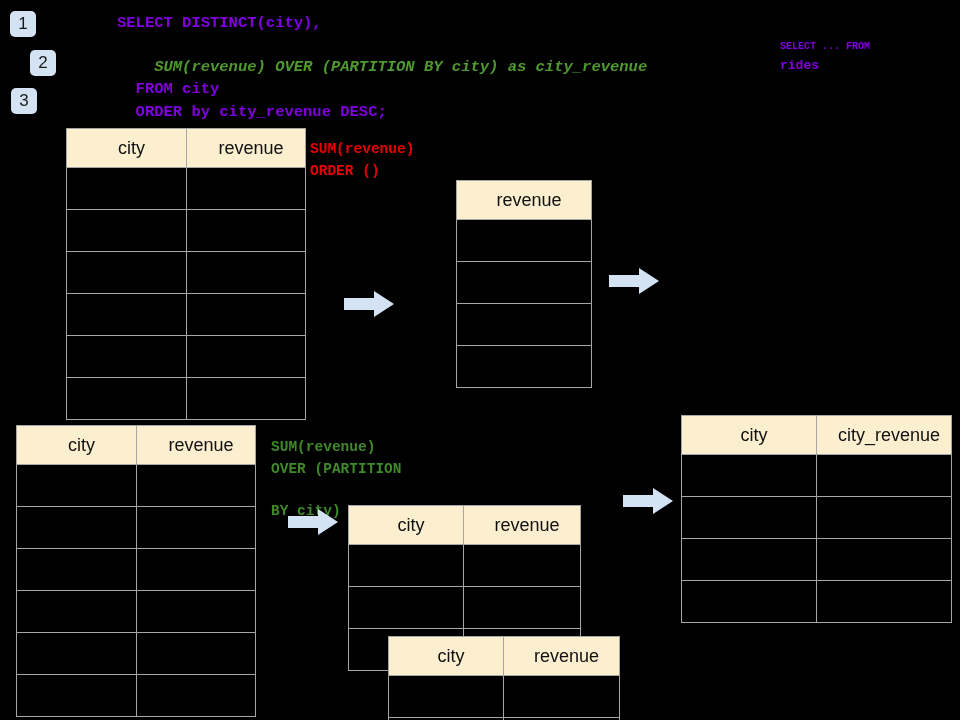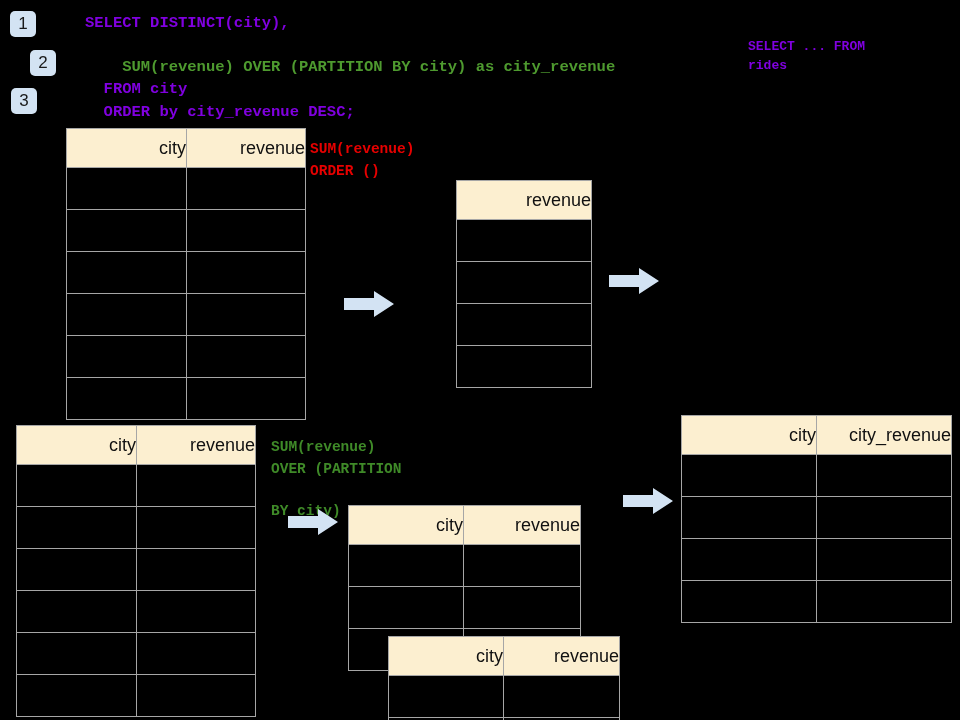--- a/index.html
+++ b/index.html
@@ -33,24 +33,25 @@
 
   
   .code {
     position: absolute;
     font-family: "Liberation Mono", "DejaVu Sans Mono", monospace;
     font-size: 15.5px;
     font-weight: bold;
     white-space: pre;
     letter-spacing: 0px;
     line-height: 22px;
+    margin-left: 32px;
   }
   .c-purple { color: #8000e0; }
   .c-red    { color: #e60000; }
-  .c-green  { color: #4e9a2f; }
+  .c-green  { color: #4e9a2f; font-style: italic; }
 
   
   .annot {
     position: absolute;
     font-family: "Liberation Mono", "DejaVu Sans Mono", monospace;
     font-size: 14.5px;
     font-weight: bold;
     white-space: pre;
     line-height: 22px;
   }
@@ -70,21 +71,21 @@
     padding: 0;
     height: 41px;
   }
   .tbl th {
     border: 1px solid #a6a6a6;
     background: #fcefd0;
     color: #111111;
     font-family: "Liberation Sans", sans-serif;
     font-size: 18px;
     font-weight: normal;
-    text-align: right;
+    text-align: center;
     padding: 0 0 0 10px;
     height: 38px;
   }
 
   
   .arrow {
     position: absolute;
   }
   .arrow svg { display: block; }
 </style>
@@ -95,21 +96,21 @@
 
   <div class="badge" style="left:10px; top:11px;">1</div>
   <div class="badge" style="left:30px; top:50px;">2</div>
   <div class="badge" style="left:11px; top:88px;">3</div>
 
   <div class="code c-purple" style="left:85px; top:12px;">SELECT DISTINCT(city),</div>
   <div class="code c-green" style="left:85px; top:56px;">    SUM(revenue) OVER (PARTITION BY city) as city_revenue</div>
   <div class="code c-purple" style="left:85px; top:78px;">  FROM city</div>
   <div class="code c-purple" style="left:85px; top:101px;">  ORDER by city_revenue DESC;</div>
 
-  <div class="code c-purple" style="left:748px; top:37px; font-size:13px; line-height:19px;">SELECT ... FROM</div>
+  <div class="code c-purple" style="left:748px; top:37px; font-size:10px; line-height:19px;">SELECT ... FROM</div>
   <div class="code c-purple" style="left:748px; top:56px; font-size:13px; line-height:19px;">rides</div>
 
   <div class="annot a-red" style="left:310px; top:138px;">SUM(revenue)</div>
   <div class="annot a-red" style="left:310px; top:160px;">ORDER ()</div>
 
   <div class="annot a-green" style="left:271px; top:436px;">SUM(revenue)</div>
   <div class="annot a-green" style="left:271px; top:458px;">OVER (PARTITION</div>
   <div class="annot a-green" style="left:271px; top:500px;">BY city)</div>
 
   <table class="tbl" style="left:66px; top:128px; width:239px;">

